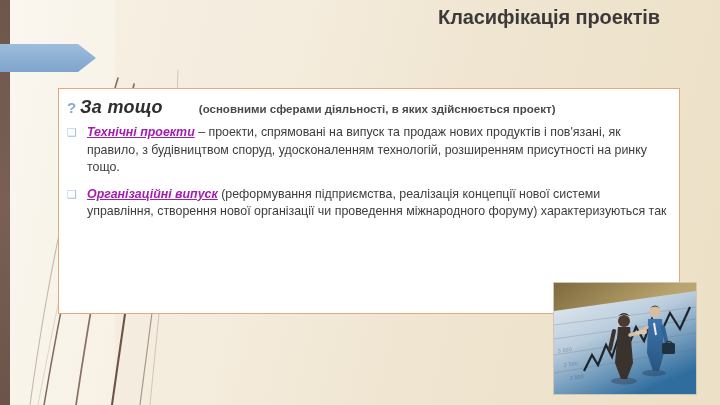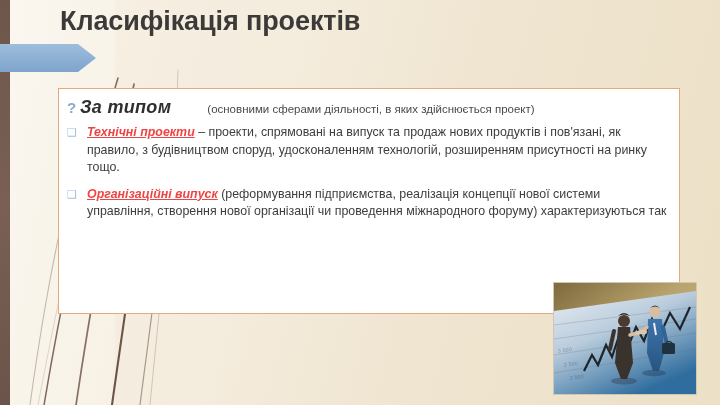--- a/index.html
+++ b/index.html
@@ -25,22 +25,22 @@
   }
   
   .reeds{position:absolute;left:0;top:0;width:260px;height:405px;}
   
   .arrow-banner{
     position:absolute;left:0;top:42px;width:97px;height:32px;
   }
   
   .title{
     position:absolute;left:60px;top:6px;width:600px;
-    text-align:left;
-    font-size:27px;font-weight:700;
+    text-align:right;
+    font-size:20px;font-weight:700;
     color:#3b3a38;
     letter-spacing:-0.1px;
     white-space:nowrap;
   }
   
   .content-box{
     position:absolute;left:58px;top:88px;width:622px;height:226px;
     background:#ffffff;
     border:1px solid #e7a87c;
     box-sizing:border-box;
@@ -55,39 +55,39 @@
   .lvl1 .bul{
     color:#8aa9c9;font-size:15px;line-height:1;
     width:13px;flex:0 0 13px;font-weight:700;
   }
   .lvl1 .txt{flex:1;}
   .lvl1 .head{
     font-size:18px;font-weight:700;font-style:italic;
     color:#2f2f2f;letter-spacing:0.3px;
   }
   .lvl1 .paren{
-    font-size:11.5px;color:#4a4a4a;font-style:normal;font-weight:400;padding-left:36px;
+    font-size:11.5px;color:#4a4a4a;font-style:normal;font-weight:700;padding-left:36px;
   }
   .lvl2{
     display:flex;align-items:flex-start;
     margin:0 0 9px 0;
   }
   .lvl2 .bul{
     width:20px;flex:0 0 20px;
     color:#9fc0dd;font-size:11px;line-height:17px;
     font-family:"DejaVu Sans", sans-serif;
   }
   .lvl2 .txt{
     flex:1;
     font-size:12.4px;line-height:17.5px;color:#3d3d3d;
   }
   .lvl2 .term{
     font-weight:700;font-style:italic;
     text-decoration:underline;
-    color:#ef4444;
+    color:#a21caf;
   }
   
   .photo{
     position:absolute;left:553px;top:282px;width:144px;height:113px;
     border:1px solid #cfc6b4;
     box-sizing:border-box;
     overflow:hidden;
     background:#e9e6df;
   }
   .photo svg{display:block;}
@@ -124,21 +124,21 @@
   </svg>
 
   <div class="title">Класифікація проектів</div>
 
   <div class="content-box">
     <div class="content-inner">
 
       <div class="lvl1">
         <span class="bul">?</span>
         <span class="txt">
-          <span class="head">За типом</span><span class="paren">(основними сферами діяльності, в яких здійснюється проект)</span>
+          <span class="head">За тощо</span><span class="paren">(основними сферами діяльності, в яких здійснюється проект)</span>
         </span>
       </div>
 
       <div class="lvl2">
         <span class="bul">❑</span>
         <span class="txt"><span class="term">Технічні проекти</span><span> – проекти, спрямовані на випуск та продаж нових продуктів і пов'язані, як правило, з будівництвом споруд, удосконаленням технологій, розширенням присутності на ринку тощо.</span></span>
       </div>
 
       <div class="lvl2">
         <span class="bul">❑</span>

